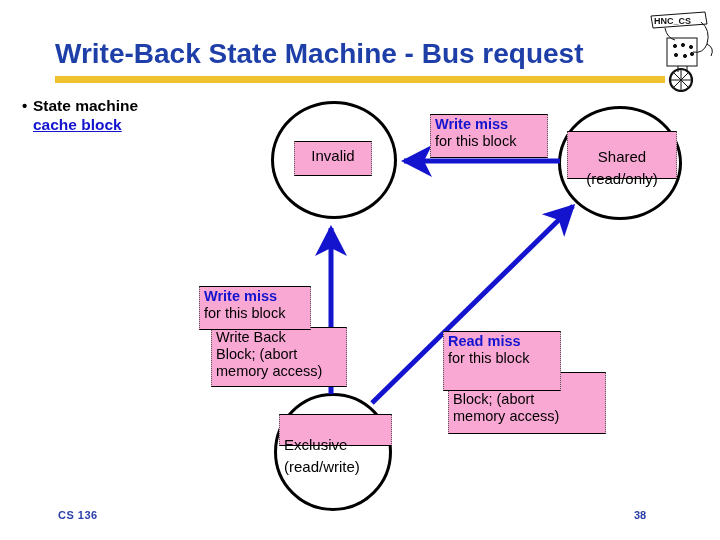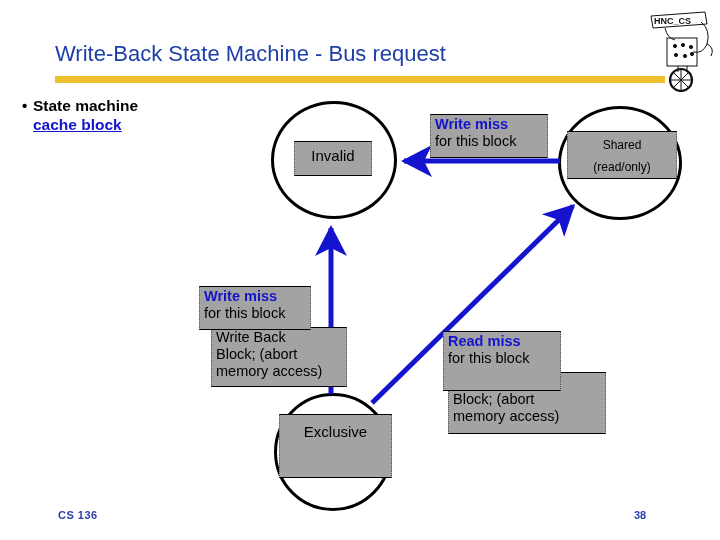--- a/index.html
+++ b/index.html
@@ -18,22 +18,22 @@
     background: #ffffff;
     overflow: hidden;
   }
 
   
   #title {
     position: absolute;
     left: 55px;
     top: 36px;
     width: 610px;
-    font-size: 22px;
-    font-weight: normal;
+    font-size: 28px;
+    font-weight: bold;
     color: #1f3fa8;
     letter-spacing: 0px;
     white-space: nowrap;
     line-height: 36px;
   }
   #title-rule {
     position: absolute;
     left: 55px;
     top: 76px;
     width: 610px;
@@ -90,21 +90,21 @@
     box-sizing: border-box;
   }
   #circle-invalid  { left: 271px; top: 101px; width: 126px; height: 118px; }
   #circle-shared   { left: 558px; top: 106px; width: 124px; height: 114px; }
   #circle-exclusive{ left: 274px; top: 393px; width: 118px; height: 118px; }
 
   
   .txtbox {
     position: absolute;
     box-sizing: border-box;
-    background: #a3a3a3;
+    background: #f9a8d4;
     border: 1px solid #000000;
     font-size: 14.5px;
     line-height: 17px;
     color: #000000;
     padding: 1px 4px;
     white-space: nowrap;
   }
   .txtbox.dotted {
     border: 1px dotted #555555;
     border-top: 1px solid #000000;
@@ -116,28 +116,28 @@
   }
 
   
   #label-invalid {
     left: 294px; top: 141px; width: 78px; height: 35px;
     text-align: center; font-size: 15px; line-height: 26px;
     z-index: 4;
   }
   #label-shared {
     left: 567px; top: 131px; width: 110px; height: 48px;
-    text-align: center; font-size: 12px; line-height: 22px;
-    padding-top: 2px;
+    text-align: center; font-size: 15px; line-height: 22px;
+    padding-top: 14px;
     z-index: 4;
   }
   #label-exclusive {
-    left: 279px; top: 414px; width: 113px; height: 64px;
-    text-align: center; font-size: 15px; line-height: 22px;
-    padding-top: 6px;
+    left: 279px; top: 414px; width: 113px; height: 32px;
+    text-align: left; font-size: 15px; line-height: 22px;
+    padding-top: 19px;
     z-index: 4;
   }
 
   
   #ann-writemiss-top {
     left: 430px; top: 114px; width: 118px; height: 44px;
     z-index: 5;
   }
   #ann-writemiss-mid {
     left: 199px; top: 286px; width: 112px; height: 44px;
@@ -248,20 +248,21 @@
 
   <div id="label-invalid" class="txtbox dotted">Invalid</div>
 
   <div id="label-shared" class="txtbox dotted">
     <div>Shared</div>
     <div>(read/only)</div>
   </div>
 
   <div id="label-exclusive" class="txtbox dotted">
     <div>Exclusive</div>
+    <div>(read/write)</div>
   </div>
 
   <div id="ann-writemiss-top" class="txtbox dotted">
     <div class="blue-bold">Write miss</div>
     <div>for this block</div>
   </div>
 
   <div id="ann-writeback-left" class="txtbox dotted">
     <div>Write Back</div>
     <div>Block; (abort</div>

